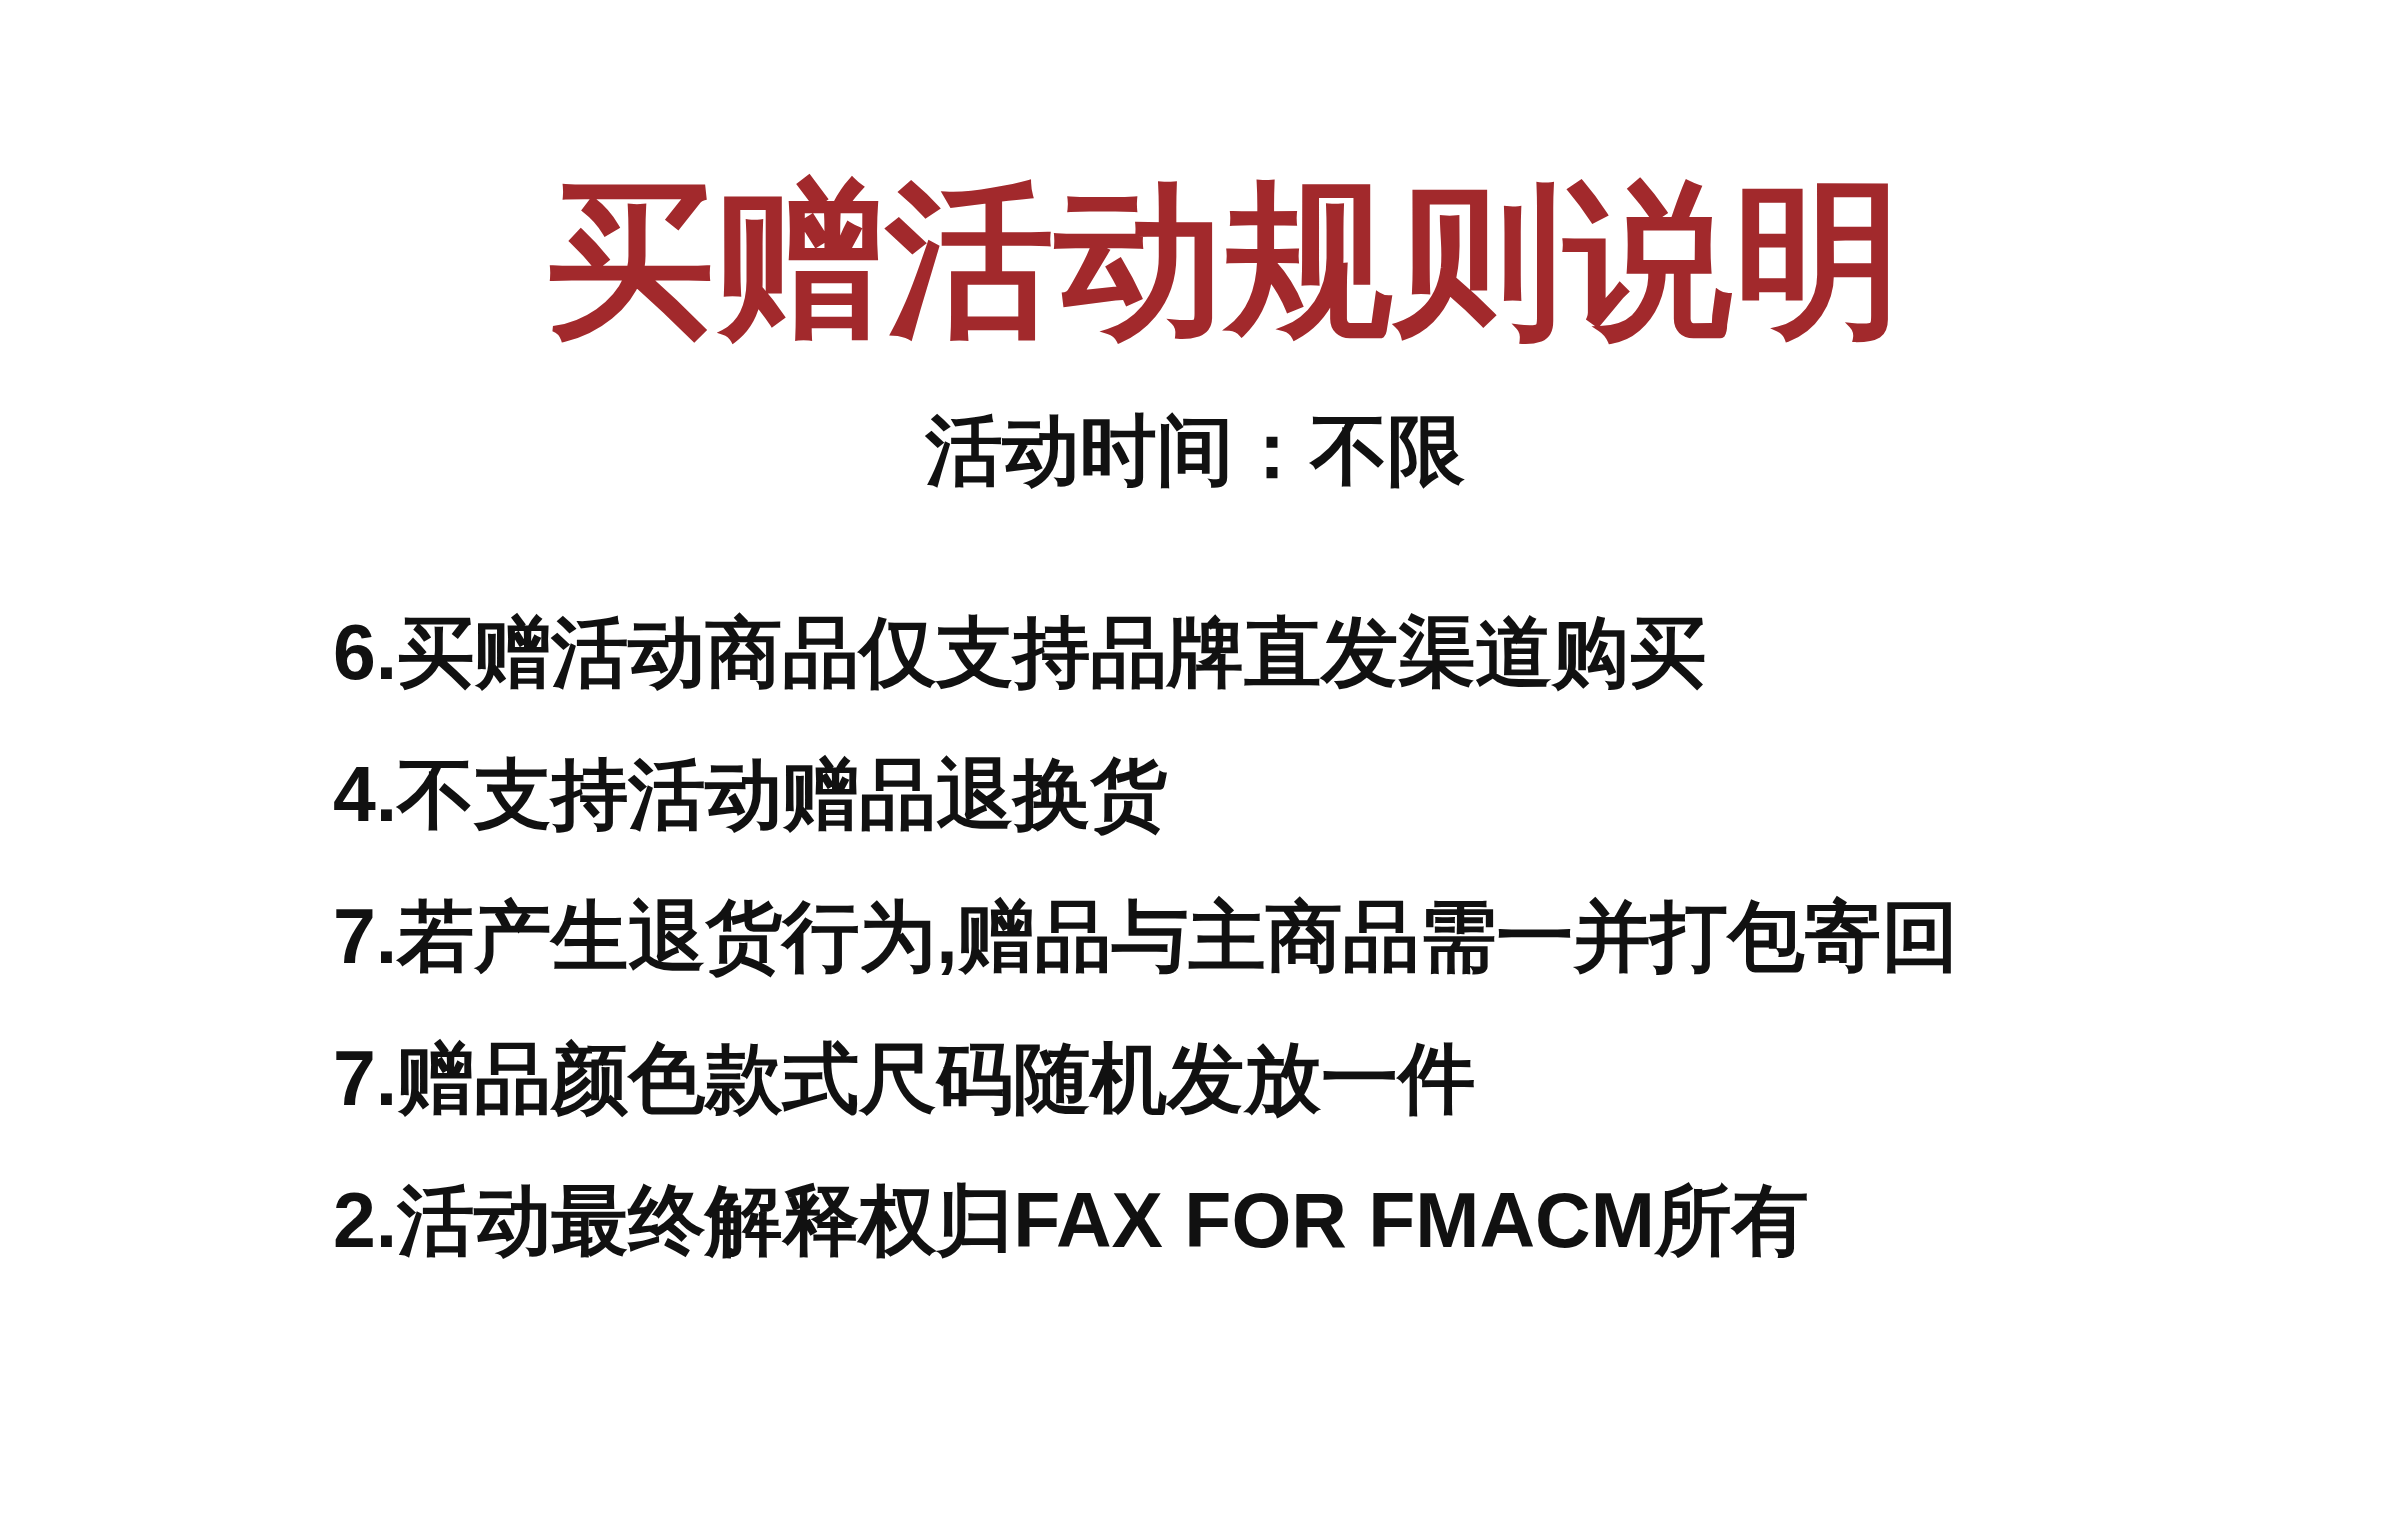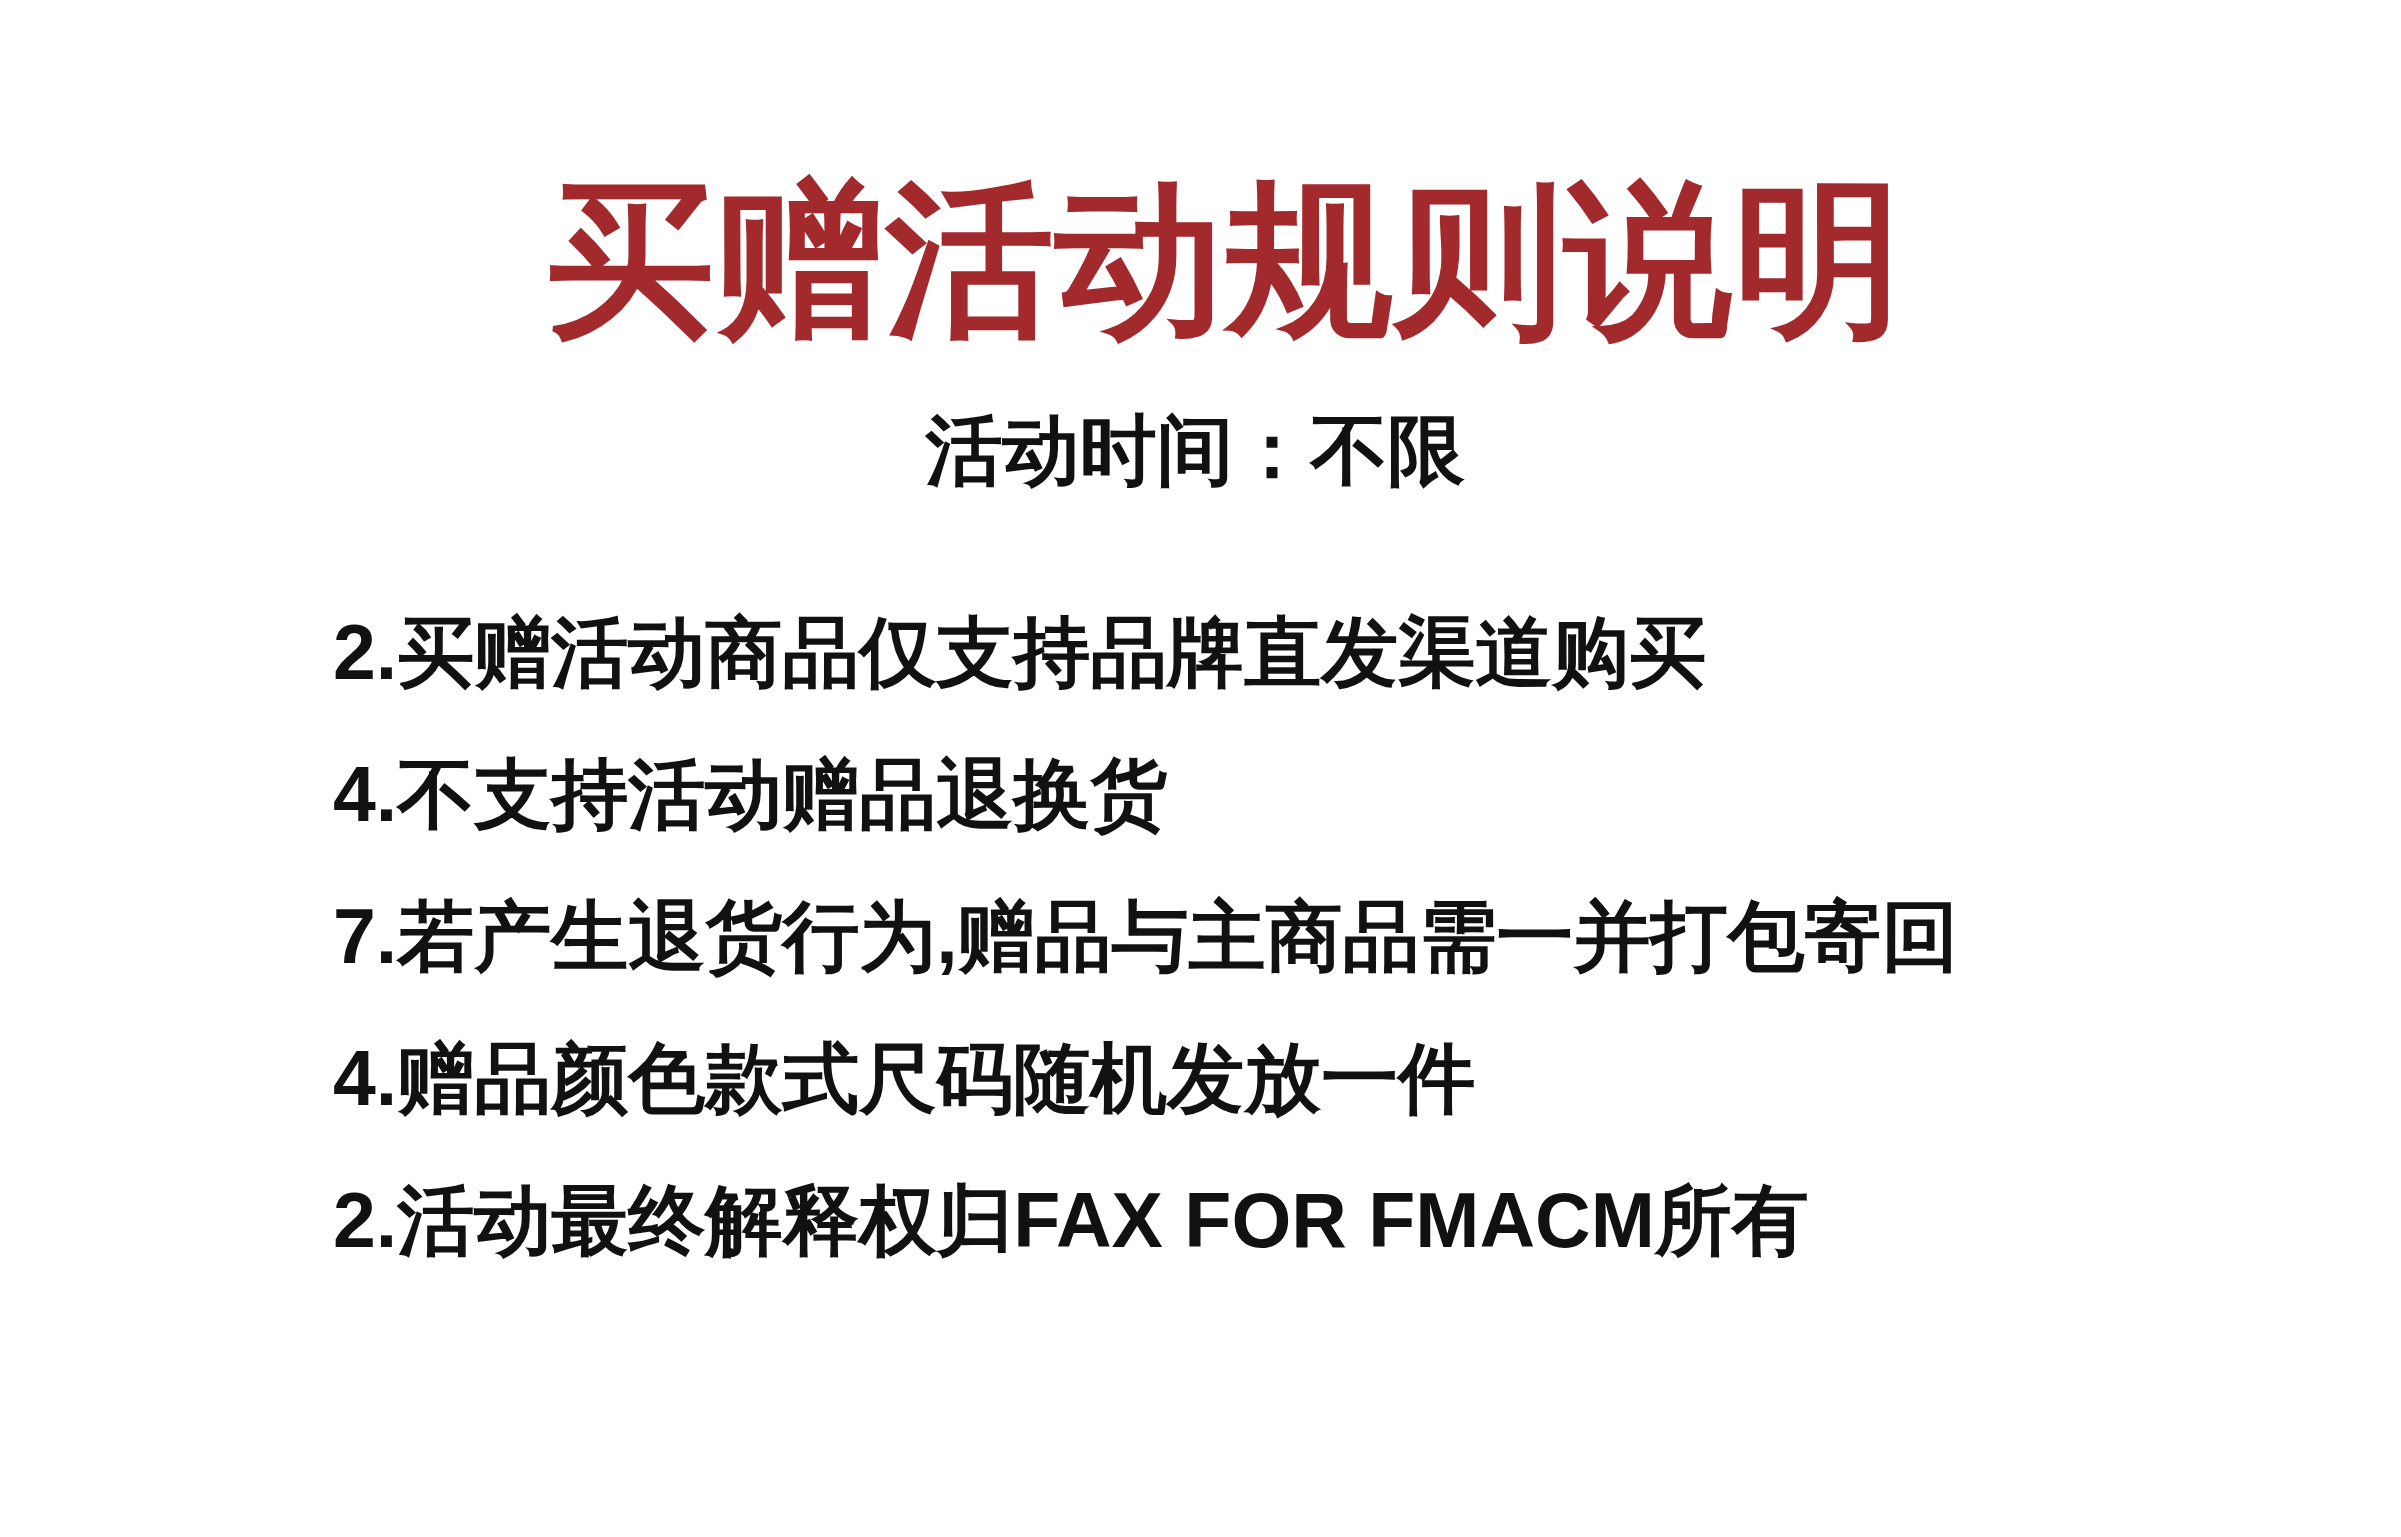--- a/index.html
+++ b/index.html
@@ -63,20 +63,20 @@
 </style>
 </head>
 <body>
 
 <div class="poster">
   <h1 class="title">买赠活动规则说明</h1>
 
   <div class="subtitle">活动时间：不限</div>
 
   <div class="rules">
-    <p class="rule">2.买赠活动商品仅支持品牌直发渠道购买</p>
+    <p class="rule">6.买赠活动商品仅支持品牌直发渠道购买</p>
     <p class="rule">4.不支持活动赠品退换货</p>
     <p class="rule">7.若产生退货行为,赠品与主商品需一并打包寄回</p>
-    <p class="rule">4.赠品颜色款式尺码随机发放一件</p>
+    <p class="rule">7.赠品颜色款式尺码随机发放一件</p>
     <p class="rule">2.活动最终解释权归FAX FOR FMACM所有</p>
   </div>
 </div>
 
 
 </body></html>

